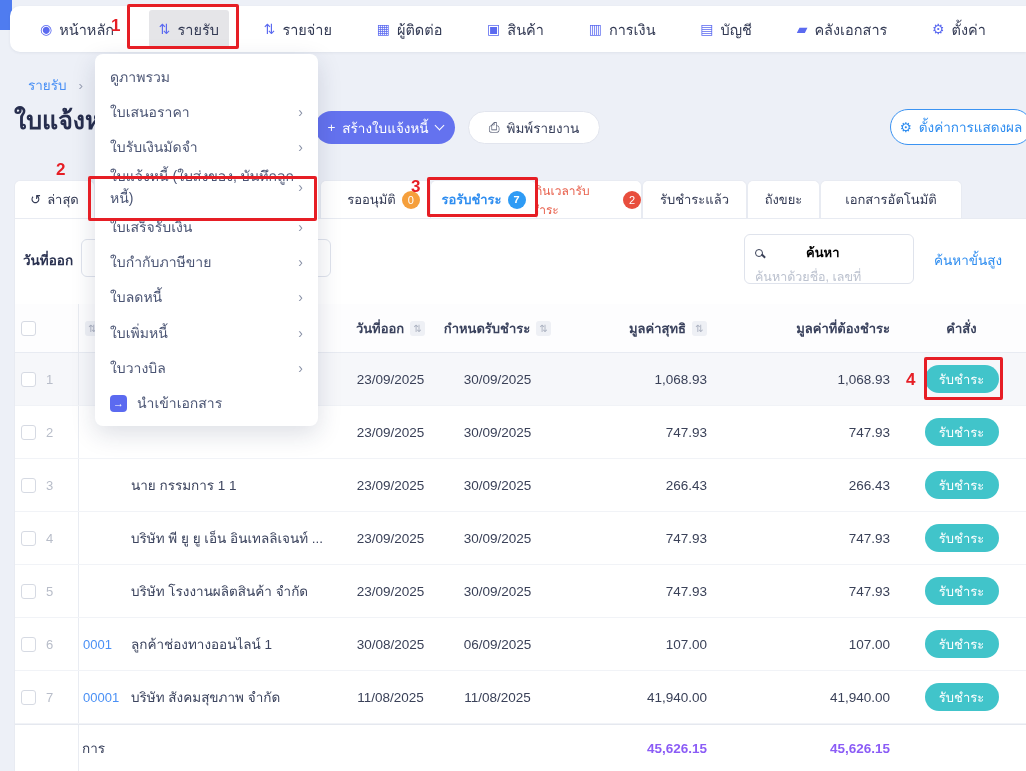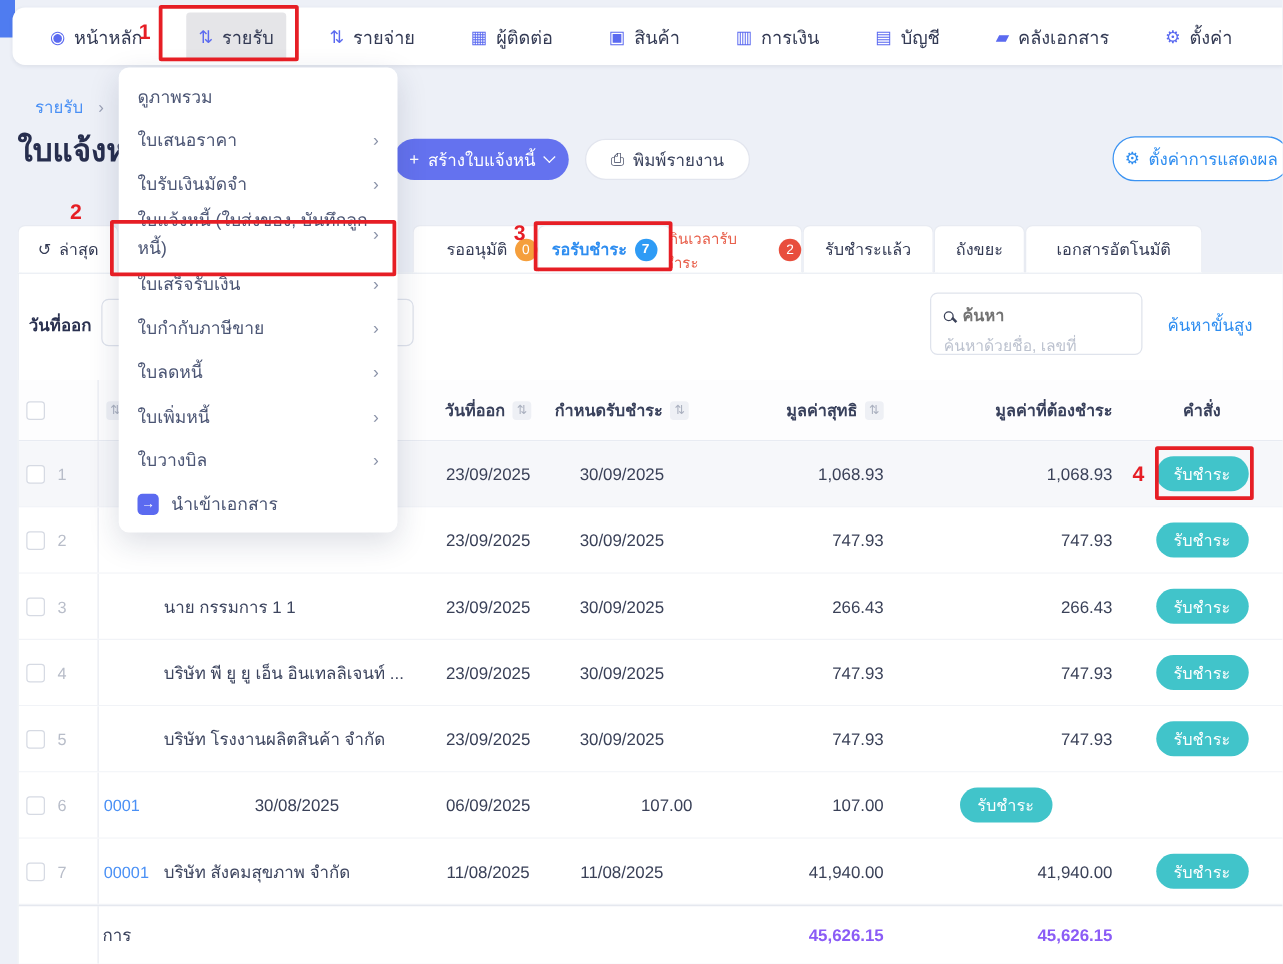--- a/index.html
+++ b/index.html
@@ -30,39 +30,39 @@
   .btn-create .caret { width:7px; height:7px; border-right:1.6px solid #fff; border-bottom:1.6px solid #fff;
     transform:rotate(45deg); margin-top:-4px; }
   .btn-print { left:468px; top:111px; width:132px; height:33px; background:#fff; border:1px solid #e2e5ee; color:#39415c; }
   .btn-display { left:890px; top:109px; width:142px; height:36px; background:#fff; border:1.5px solid #3b93f2;
     color:#2e8df0; border-radius:18px; }
 
   
   .tab { position:absolute; top:180px; height:38px; background:#fff; border:1px solid #e8ebf2; border-bottom:none;
     border-radius:6px 6px 0 0; display:flex; align-items:center; justify-content:center; gap:6px;
     font-size:13px; color:#333a54; cursor:pointer; z-index:2; }
-  .t1{left:14px;width:81px;} .t2{left:95px;width:223px;} .t3{left:330px;width:112px;padding-left:15px;}
+  .t1{left:14px;width:81px;} .t2{left:95px;width:223px;} .t3{left:320px;width:112px;padding-left:15px;}
   .t4{left:430px;width:107px;font-family:Liberation Mono, monospace;} .t5{left:530px;width:112px;font-size:12px;} .t6{left:642px;width:105px;}
   .t7{left:747px;width:73px;} .t8{left:820px;width:142px;}
   .tab-active { color:#2e8df0; font-weight:700; z-index:3; }
   .tab-overdue { color:#e8604c; }
   .hist { color:#333a54; font-size:13px; }
   .badge { min-width:18px; height:18px; border-radius:9px; color:#fff; font-size:11px; display:flex;
     align-items:center; justify-content:center; padding:0 4px; }
   .badge-orange{background:#f59f3c;} .badge-blue{background:#2e9bf5;} .badge-red{background:#e84e3d;}
 
   
   .card { position:absolute; left:14px; top:218px; width:1016px; height:553px; background:#fff;
     border:1px solid #e8ebf2; border-bottom:none; z-index:1; }
   .filter-label { position:absolute; left:8px; top:30px; font-size:13.5px; font-weight:700; color:#2a3150; }
   .date-input { position:absolute; left:66px; top:20px; width:250px; height:38px; background:#fff;
     border:1px solid #dfe3ec; border-radius:6px; }
   .search-box { position:absolute; left:729px; top:15px; width:170px; height:50px; border:1px solid #dfe3ec;
     border-radius:6px; padding:7px 10px; background:#fff; }
-  .search-top { display:flex; align-items:center; font-size:13px; font-weight:700; color:#737373; }
+  .search-top { display:flex; align-items:center; font-size:13px; font-weight:700; color:#000000;gap:36px; }
   .mag { display:inline-block; width:8px; height:8px; border:1.6px solid #3a4158; border-radius:50%;
     position:relative; margin-right:7px; }
   .mag::after { content:""; position:absolute; width:5px; height:1.6px; background:#3a4158;
     right:-4px; bottom:-1px; transform:rotate(45deg); }
   .search-ph { margin-top:4px; font-size:12.5px; color:#bcc2cf; }
   .adv-link { position:absolute; left:919px; top:30px; font-size:13.5px; color:#2e8df0; cursor:pointer; white-space:nowrap; }
 
   
   .thead,.trow,.tsum { display:grid; grid-template-columns:64px 50px 217px 89px 125px 153px 183px 131px; }
   .thead { position:absolute; left:0; top:85px; width:1014px; height:49px; border-bottom:1px solid #e8ebf2; background:#fdfdfe; }
@@ -383,20 +383,21 @@
         </div>
 
         <div class="trow">
           <div class="cell c-sel">
             <span class="cb"></span>
             <span class="rnum">6</span>
           </div>
           <div class="cell c-doc">
             <a class="doclink">0001</a>
           </div>
+          <div class="cell c-cust">ลูกค้าช่องทางออนไลน์ 1</div>
           <div class="cell c-center">30/08/2025</div>
           <div class="cell c-center">06/09/2025</div>
           <div class="cell c-right">107.00</div>
           <div class="cell c-right">107.00</div>
           <div class="cell c-action">
             <span class="pay-btn">รับชำระ</span>
           </div>
         </div>
 
         <div class="trow">

